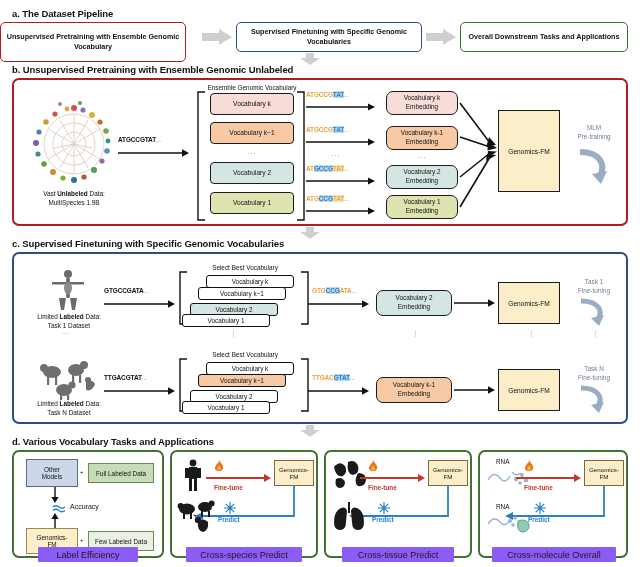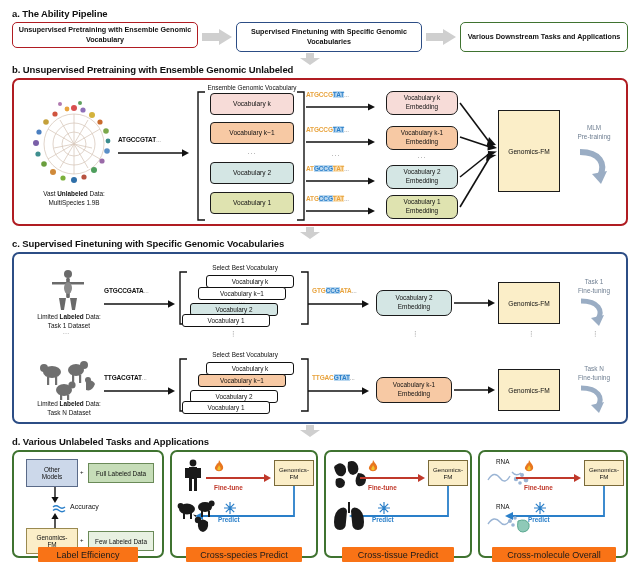--- a/index.html
+++ b/index.html
@@ -20,51 +20,51 @@
   .fmbox{border:1.4px solid #1b1b1b;background:#fbeec8;font-size:6.6px;}
   .cap{font-size:6.4px;line-height:1.35;text-align:center;}
   .seq{font-size:6.5px;font-weight:bold;letter-spacing:-0.15px;white-space:nowrap;}
   .seq .o{color:#e8a33d;}
   .seq .b{color:#2a7fc9;background:#bcd9f0;}
   .seq .ob{color:#e8a33d;background:#fbe3bc;}
   .seq .d{color:#9a9a9a;font-weight:normal;}
   .lbl-small{font-size:6.4px;}
   .stk{border:1.6px solid #111;border-radius:3px;background:#fff;font-size:6.4px;}
   .dwn{font-size:6.5px;color:#777;letter-spacing:1px;}
-  .tag{background:#f97316;font-size:9px;color:#1a1a1a;border-radius:1px;}
+  .tag{background:#8b5cf6;font-size:9px;color:#1a1a1a;border-radius:1px;}
   .ft{color:#c0392b;font-size:6.4px;font-weight:bold;}
   .pr{color:#2a7fc9;font-size:6.4px;font-weight:bold;}
   .acc{font-size:7px;}
   svg{display:block;overflow:visible;}
 </style>
 </head>
 <body>
 
-<div class="abs sec-title" style="left:12px;top:8px;">a. The Ability Pipeline</div>
-
-<div class="abs topbox tb-red ctr" style="left:12px;top:22px;width:186px;height:26px;">
+<div class="abs sec-title" style="left:12px;top:8px;">a. The Dataset Pipeline</div>
+
+<div class="abs topbox tb-red ctr" style="left:0;top:22px;width:186px;height:40px;">
   <span>Unsupervised  Pretraining with Ensemble Genomic Vocabulary</span>
 </div>
 <div class="abs" style="left:202px;top:29px;width:30px;height:16px;">
   <svg width="30" height="16" viewBox="0 0 30 16">
       <path d="M0 4 H17 V0 L30 8 L17 16 V12 H0 Z" fill="#cfcfcf"></path>
     </svg>
 </div>
 
 <div class="abs topbox tb-blue ctr" style="left:236px;top:22px;width:186px;height:30px;">
   <span>Supervised Finetuning with Specific Genomic Vocabularies</span>
 </div>
 <div class="abs" style="left:426px;top:29px;width:30px;height:16px;">
   <svg width="30" height="16" viewBox="0 0 30 16">
       <path d="M0 4 H17 V0 L30 8 L17 16 V12 H0 Z" fill="#cfcfcf"></path>
     </svg>
 </div>
 
 <div class="abs topbox tb-green ctr" style="left:460px;top:22px;width:168px;height:30px;">
-  <span>Various Downstream Tasks and Applications</span>
+  <span>Overall Downstream Tasks and Applications</span>
 </div>
 
 <div class="abs" style="left:300px;top:53px;width:20px;height:12px;">
   <svg width="20" height="12" viewBox="0 0 20 12">
       <path d="M6 0 H14 V5 H20 L10 12 L0 5 H6 Z" fill="#cfcfcf"></path>
     </svg>
 </div>
 
 <div class="abs sec-title" style="left:12px;top:64px;">b. Unsupervised  Pretraining with Ensemble Genomic Unlabeled</div>
 
@@ -440,21 +440,21 @@
     <path d="M15 20 L23 28 L28 17 Z" fill="#9aadc4"></path>
   </svg>
 </div>
 
 <div class="abs" style="left:300px;top:425px;width:20px;height:12px;">
   <svg width="20" height="12" viewBox="0 0 20 12">
       <path d="M6 0 H14 V5 H20 L10 12 L0 5 H6 Z" fill="#cfcfcf"></path>
     </svg>
 </div>
 
-<div class="abs sec-title" style="left:12px;top:436px;">d. Various Unlabeled Tasks and Applications</div>
+<div class="abs sec-title" style="left:12px;top:436px;">d. Various Vocabulary Tasks and Applications</div>
 
 <div class="abs panel p-green" style="left:12px;top:450px;width:152px;height:108px;"></div>
 <div class="abs ctr" style="left:26px;top:459px;width:52px;height:28px;background:#ccd8ea;border:1.2px solid #5a6a88;font-size:6.4px;flex-direction:column;">
   <span>Other</span>
   <span>Models</span>
 </div>
 <div class="abs" style="left:80px;top:469px;font-size:6px;">+</div>
 <div class="abs ctr" style="left:88px;top:463px;width:66px;height:20px;background:#c6ddb8;border:1.2px solid #6a8a58;font-size:6.4px;">
   <span>Full Labeled Data</span>
 </div>

